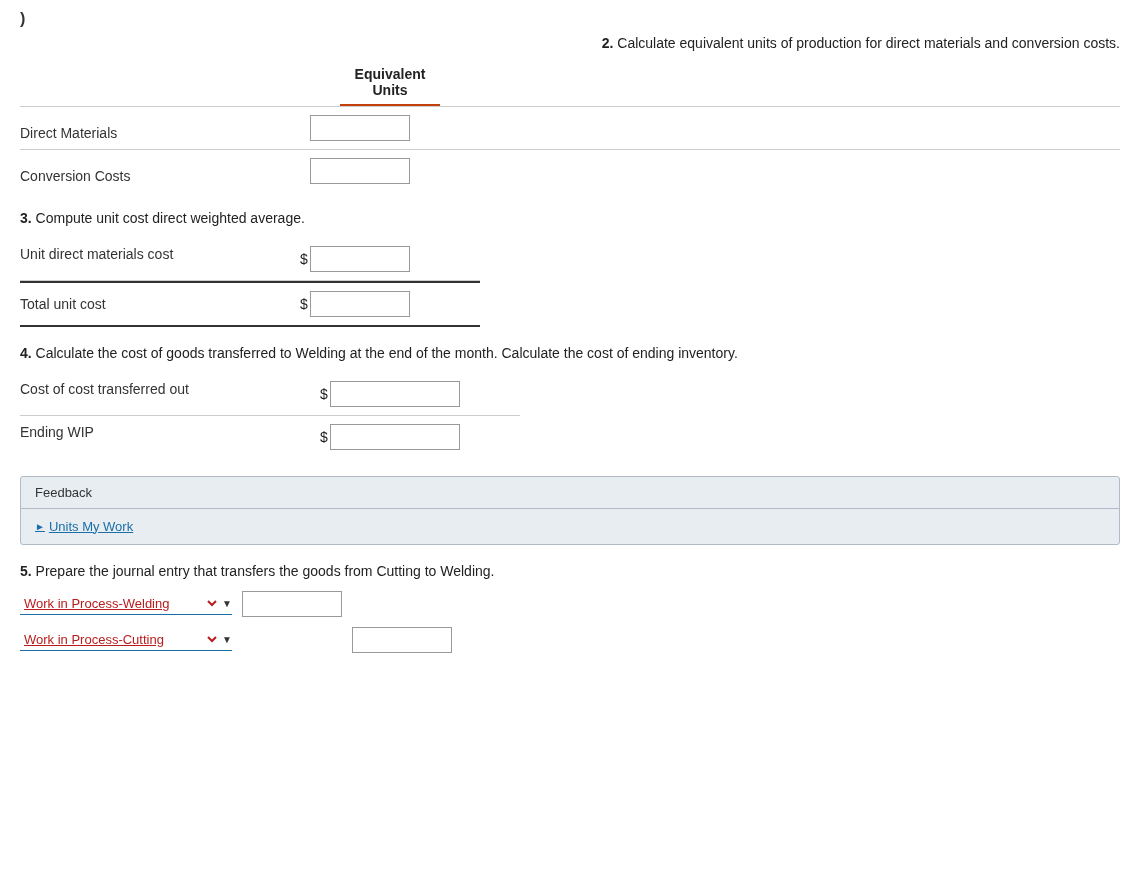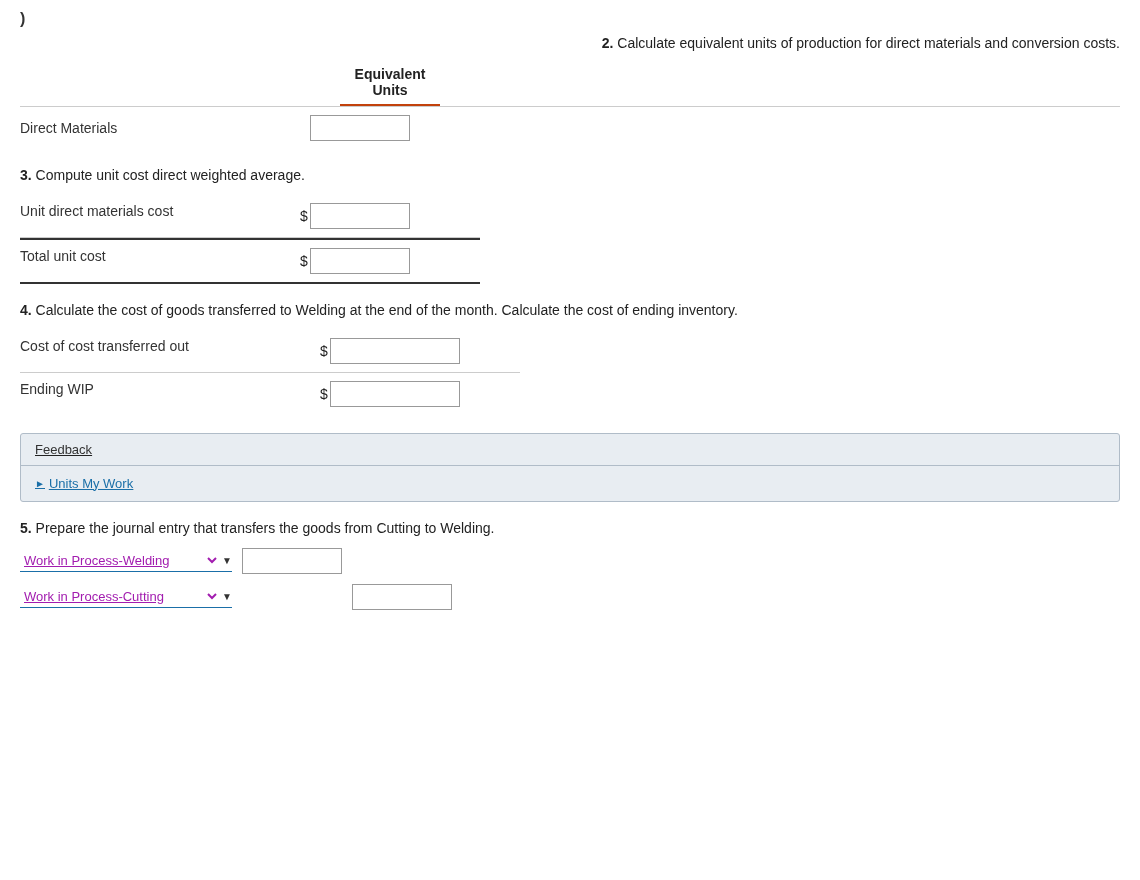--- a/index.html
+++ b/index.html
@@ -52,48 +52,48 @@
       font-size: 13px;
       width: 100px;
       height: 26px;
       outline: none;
     }
     .equiv-units-section {
       margin-bottom: 18px;
     }
     .equiv-label-row {
       display: flex;
-      align-items: center;
+      align-items: flex-end;
       padding: 8px 0;
       border-top: 1px solid #ccc;
     }
     .equiv-label-row .row-label {
       flex: 0 0 280px;
     }
     .equiv-input-col {
       display: flex;
       justify-content: center;
       flex: 0 0 120px;
     }
     .section-divider {
       margin: 16px 0 12px 0;
     }
     .total-row {
       display: flex;
+      align-items: center;
       padding: 8px 0;
       border-top: 2px solid #333;
       border-bottom: 2px solid #333;
     }
     .feedback-box {
       background: #e8edf2;
       border: 1px solid #b0bcc8;
       border-radius: 3px;
       margin: 18px 0 18px 0;
       padding: 0;
-      text-decoration: underline;
     }
     .feedback-header {
       padding: 8px 14px;
       font-size: 13px;
       font-weight: normal;
       color: #333;
       border-bottom: 1px solid #b0bcc8;
     }
     .feedback-body {
       padding: 10px 14px;
@@ -116,21 +116,21 @@
       align-items: center;
       gap: 10px;
       margin-bottom: 10px;
     }
     .select-wrapper {
       display: inline-flex;
       align-items: center;
       border-bottom: 1px solid #1a6fa8;
     }
     .select-wrapper select {
-      color: #a21caf;
+      color: #b91c1c;
       text-decoration: underline;
       border: none;
       background: transparent;
       font-size: 13px;
       cursor: pointer;
       outline: none;
       padding: 2px 0;
       width: 200px;
     }
     .select-arrow {
@@ -170,20 +170,26 @@
     <div style="width: 100px; text-align: center; margin-left: 280px; padding-bottom: 6px; border-bottom: 2px solid #c2410c; font-weight: bold; font-size: 14px;">Equivalent Units</div>
   </div>
 
   <div class="equiv-label-row">
     <div class="row-label">Direct Materials</div>
     <div class="equiv-input-col">
       <input type="text" value="" style="">
     </div>
   </div>
 
+  <div class="equiv-label-row">
+    <div class="row-label">Conversion Costs</div>
+    <div class="equiv-input-col">
+      <input type="text" value="" style="">
+    </div>
+  </div>
 </div>
 
 <div class="section-divider">
   <strong>3.</strong><span> Compute unit cost direct weighted average.</span>
 </div>
 
 <div style="width: 460px;">
 
   <div class="form-row">
     <div class="row-label">Unit direct materials cost</div>

